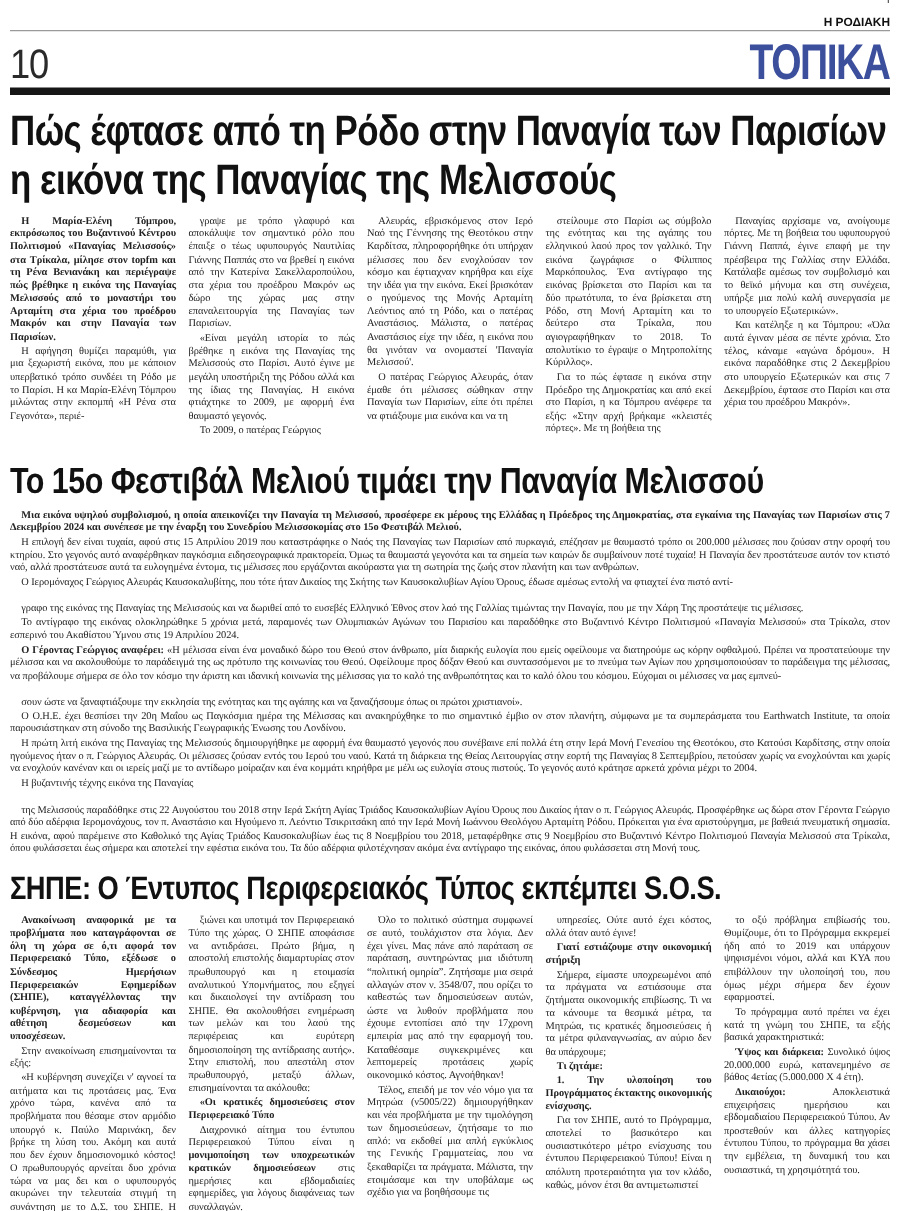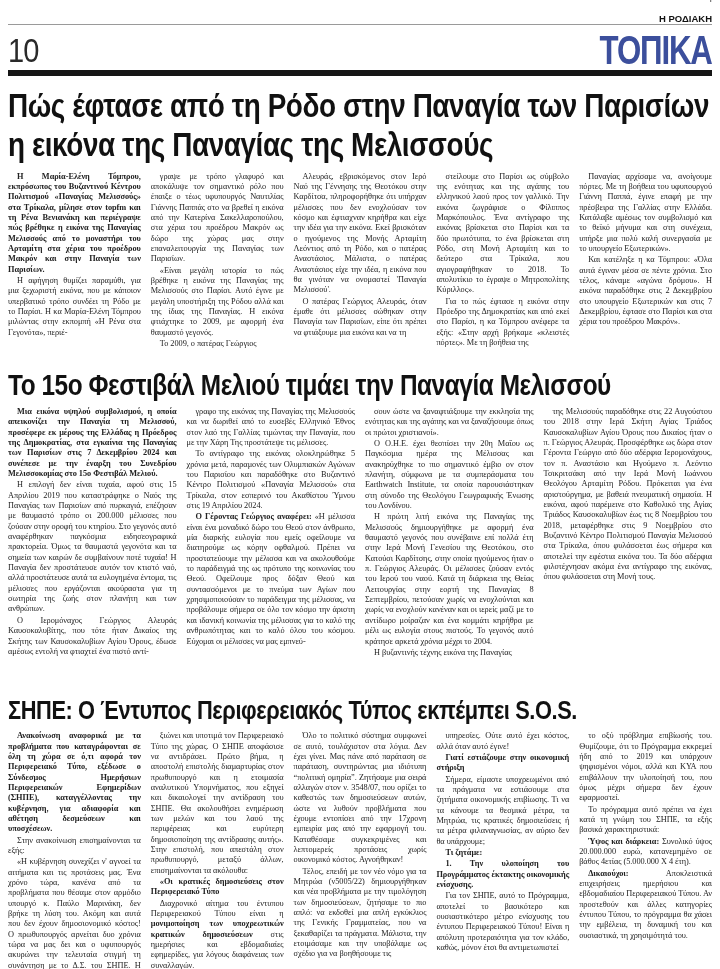--- a/index.html
+++ b/index.html
@@ -32,21 +32,21 @@
      transform:scaleX(.84);transform-origin:0 0;width:119%;margin:12px 0 7px;}
   
   .cols{display:flex;gap:10px;}
   .col{flex:1;min-width:0;}
   .col p{
     margin:0;font-size:8.3px;line-height:10.35px;text-align:justify;
     text-indent:9px;letter-spacing:-.05px;color:#222;font-family:Liberation Serif, serif;
   }
   .col p+p{margin-top:1px;}
   .body-a1{min-height:186px;}
-  .body-a2{min-height:278px;}
+  .body-a2{min-height:278px;flex-direction:column;}
   .body-a3{min-height:238px;}
 </style>
 </head>
 <body>
 
 <div class="page">
 
   <header>
     <div class="topline"></div>
     <div class="header-row">
@@ -101,21 +101,21 @@
           <p>Η επιλογή δεν είναι τυχαία, αφού στις 15 Απριλίου 2019 που καταστράφηκε ο Ναός της Παναγίας των Παρισίων από πυρκαγιά, επέζησαν με θαυμαστό τρόπο οι 200.000 μέλισσες που ζούσαν στην οροφή του κτηρίου. Στο γεγονός αυτό αναφέρθηκαν παγκόσμια ειδησεογραφικά πρακτορεία. Όμως τα θαυμαστά γεγονότα και τα σημεία των καιρών δε συμβαίνουν ποτέ τυχαία! Η Παναγία δεν προστάτευσε αυτόν τον κτιστό ναό, αλλά προστάτευσε αυτά τα ευλογημένα έντομα, τις μέλισσες που εργάζονται ακούραστα για τη σωτηρία της ζωής στον πλανήτη και των ανθρώπων.</p>
           <p>Ο Ιερομόναχος Γεώργιος Αλευράς Καυσοκαλυβίτης, που τότε ήταν Δικαίος της Σκήτης των Καυσοκαλυβίων Αγίου Όρους, έδωσε αμέσως εντολή να φτιαχτεί ένα πιστό αντί-</p>
         </div>
         <div class="col">
           <p>γραφο της εικόνας της Παναγίας της Μελισσούς και να δωριθεί από το ευσεβές Ελληνικό Έθνος στον λαό της Γαλλίας τιμώντας την Παναγία, που με την Χάρη Της προστάτεψε τις μέλισσες.</p>
           <p>Το αντίγραφο της εικόνας ολοκληρώθηκε 5 χρόνια μετά, παραμονές των Ολυμπιακών Αγώνων του Παρισίου και παραδόθηκε στο Βυζαντινό Κέντρο Πολιτισμού «Παναγία Μελισσού» στα Τρίκαλα, στον εσπερινό του Ακαθίστου Ύμνου στις 19 Απριλίου 2024.</p>
           <p><b>Ο Γέροντας Γεώργιος αναφέρει:</b> «Η μέλισσα είναι ένα μοναδικό δώρο του Θεού στον άνθρωπο, μία διαρκής ευλογία που εμείς οφείλουμε να διατηρούμε ως κόρην οφθαλμού. Πρέπει να προστατεύουμε την μέλισσα και να ακολουθούμε το παράδειγμά της ως πρότυπο της κοινωνίας του Θεού. Οφείλουμε προς δόξαν Θεού και συντασσόμενοι με το πνεύμα των Αγίων που χρησιμοποιούσαν το παράδειγμα της μέλισσας, να προβάλουμε σήμερα σε όλο τον κόσμο την άριστη και ιδανική κοινωνία της μέλισσας για το καλό της ανθρωπότητας και το καλό όλου του κόσμου. Εύχομαι οι μέλισσες να μας εμπνεύ-</p>
         </div>
         <div class="col">
           <p>σουν ώστε να ξαναφτιάξουμε την εκκλησία της ενότητας και της αγάπης και να ξαναζήσουμε όπως οι πρώτοι χριστιανοί».</p>
-          <p>Ο Ο.Η.Ε. έχει θεσπίσει την 20η Μαΐου ως Παγκόσμια ημέρα της Μέλισσας και ανακηρύχθηκε το πιο σημαντικό έμβιο ον στον πλανήτη, σύμφωνα με τα συμπεράσματα του Earthwatch Institute, τα οποία παρουσιάστηκαν στη σύνοδο της Θεολόγου Γεωγραφικής Ένωσης του Λονδίνου.</p>
+          <p>Ο Ο.Η.Ε. έχει θεσπίσει την 20η Μαΐου ως Παγκόσμια ημέρα της Μέλισσας και ανακηρύχθηκε το πιο σημαντικό έμβιο ον στον πλανήτη, σύμφωνα με τα συμπεράσματα του Earthwatch Institute, τα οποία παρουσιάστηκαν στη σύνοδο της Βασιλικής Γεωγραφικής Ένωσης του Λονδίνου.</p>
           <p>Η πρώτη λιτή εικόνα της Παναγίας της Μελισσούς δημιουργήθηκε με αφορμή ένα θαυμαστό γεγονός που συνέβαινε επί πολλά έτη στην Ιερά Μονή Γενεσίου της Θεοτόκου, στο Κατούσι Καρδίτσης, στην οποία ηγούμενος ήταν ο π. Γεώργιος Αλευράς. Οι μέλισσες ζούσαν εντός του Ιερού του ναού. Κατά τη διάρκεια της Θείας Λειτουργίας στην εορτή της Παναγίας 8 Σεπτεμβρίου, πετούσαν χωρίς να ενοχλούνται και χωρίς να ενοχλούν κανέναν και οι ιερείς μαζί με το αντίδωρο μοίραζαν και ένα κομμάτι κηρήθρα με μέλι ως ευλογία στους πιστούς. Το γεγονός αυτό κράτησε αρκετά χρόνια μέχρι το 2004.</p>
           <p>Η βυζαντινής τέχνης εικόνα της Παναγίας</p>
         </div>
         <div class="col">
           <p>της Μελισσούς παραδόθηκε στις 22 Αυγούστου του 2018 στην Ιερά Σκήτη Αγίας Τριάδος Καυσοκαλυβίων Αγίου Όρους που Δικαίος ήταν ο π. Γεώργιος Αλευράς. Προσφέρθηκε ως δώρα στον Γέροντα Γεώργιο από δύο αδέρφια Ιερομονάχους, τον π. Αναστάσιο και Ηγούμενο π. Λεόντιο Τσικριτσάκη από την Ιερά Μονή Ιωάννου Θεολόγου Αρταμίτη Ρόδου. Πρόκειται για ένα αριστούργημα, με βαθειά πνευματική σημασία. Η εικόνα, αφού παρέμεινε στο Καθολικό της Αγίας Τριάδος Καυσοκαλυβίων έως τις 8 Νοεμβρίου του 2018, μεταφέρθηκε στις 9 Νοεμβρίου στο Βυζαντινό Κέντρο Πολιτισμού Παναγία Μελισσού στα Τρίκαλα, όπου φυλάσσεται έως σήμερα και αποτελεί την εφέστια εικόνα του. Τα δύο αδέρφια φιλοτέχνησαν ακόμα ένα αντίγραφο της εικόνας, όπου φυλάσσεται στη Μονή τους.</p>
         </div>
       </div>
   </article>
 
   <article>

